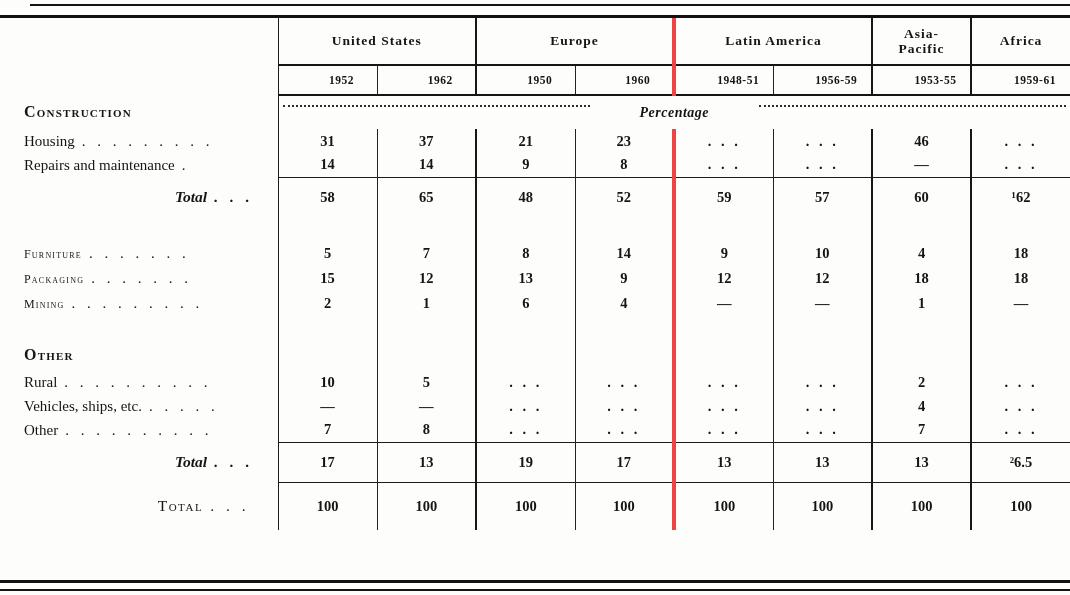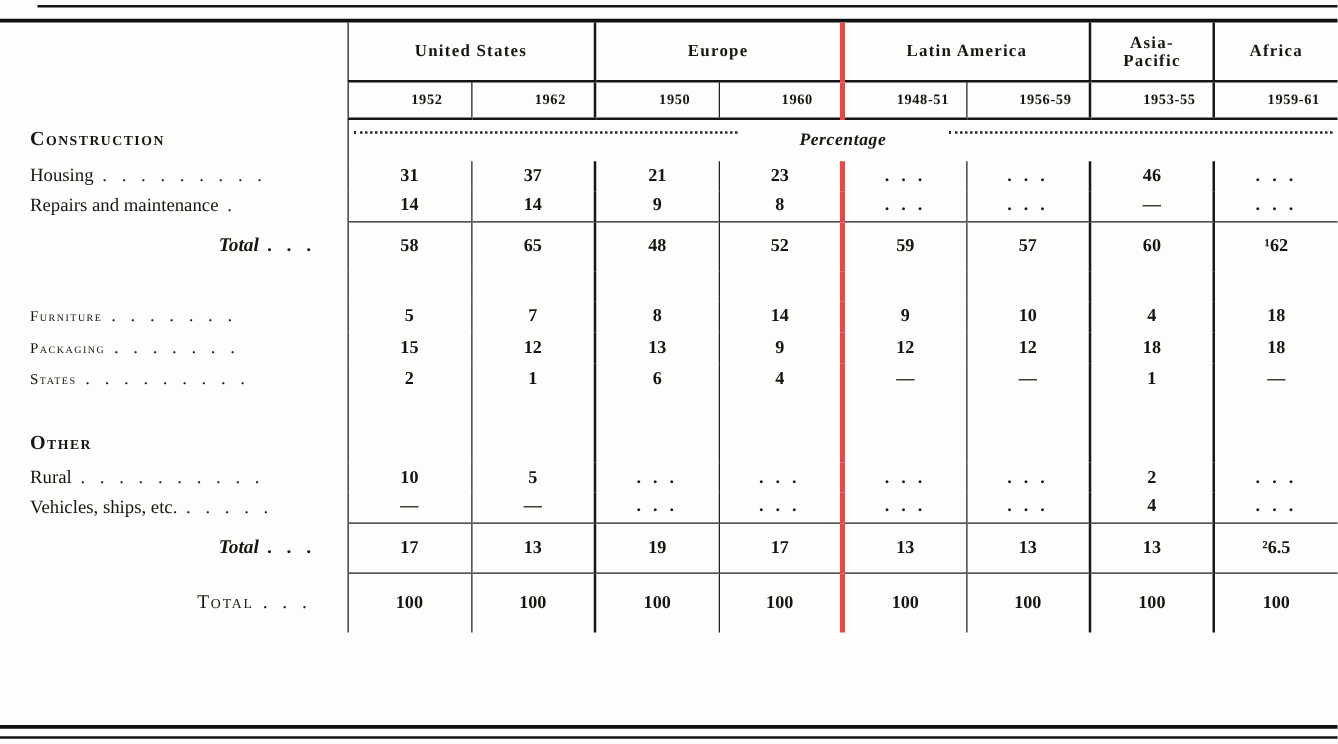--- a/index.html
+++ b/index.html
@@ -196,21 +196,21 @@
           <td class="val c0">15</td>
           <td class="val c1">12</td>
           <td class="val c2">13</td>
           <td class="val c3">9</td>
           <td class="val c4">12</td>
           <td class="val c5">12</td>
           <td class="val c6">18</td>
           <td class="val c7">18</td>
         </tr>
         <tr class="r-caps">
-          <td class="lbl"><span class="lab">States</span><span class="leader">. . . . . . . . .</span></td>
+          <td class="lbl"><span class="lab">Mining</span><span class="leader">. . . . . . . . .</span></td>
           <td class="val c0">2</td>
           <td class="val c1">1</td>
           <td class="val c2">6</td>
           <td class="val c3">4</td>
           <td class="val c4">—</td>
           <td class="val c5">—</td>
           <td class="val c6">1</td>
           <td class="val c7">—</td>
         </tr>
         <tr class="r-spacer">
@@ -250,20 +250,31 @@
           <td class="lbl"><span class="lab">Vehicles, ships, etc.</span><span class="leader">. . . . .</span></td>
           <td class="val c0">—</td>
           <td class="val c1">—</td>
           <td class="val c2"><span class="na">. . .</span></td>
           <td class="val c3"><span class="na">. . .</span></td>
           <td class="val c4"><span class="na">. . .</span></td>
           <td class="val c5"><span class="na">. . .</span></td>
           <td class="val c6">4</td>
           <td class="val c7"><span class="na">. . .</span></td>
         </tr>
+        <tr class="r-item">
+          <td class="lbl"><span class="lab">Other</span><span class="leader">. . . . . . . . . .</span></td>
+          <td class="val c0">7</td>
+          <td class="val c1">8</td>
+          <td class="val c2"><span class="na">. . .</span></td>
+          <td class="val c3"><span class="na">. . .</span></td>
+          <td class="val c4"><span class="na">. . .</span></td>
+          <td class="val c5"><span class="na">. . .</span></td>
+          <td class="val c6">7</td>
+          <td class="val c7"><span class="na">. . .</span></td>
+        </tr>
         <tr class="r-sub">
           <td class="lbl"><span class="lab">Total</span><span class="leader">. . .</span></td>
           <td class="val c0">17</td>
           <td class="val c1">13</td>
           <td class="val c2">19</td>
           <td class="val c3">17</td>
           <td class="val c4">13</td>
           <td class="val c5">13</td>
           <td class="val c6">13</td>
           <td class="val c7">²6.5</td>

